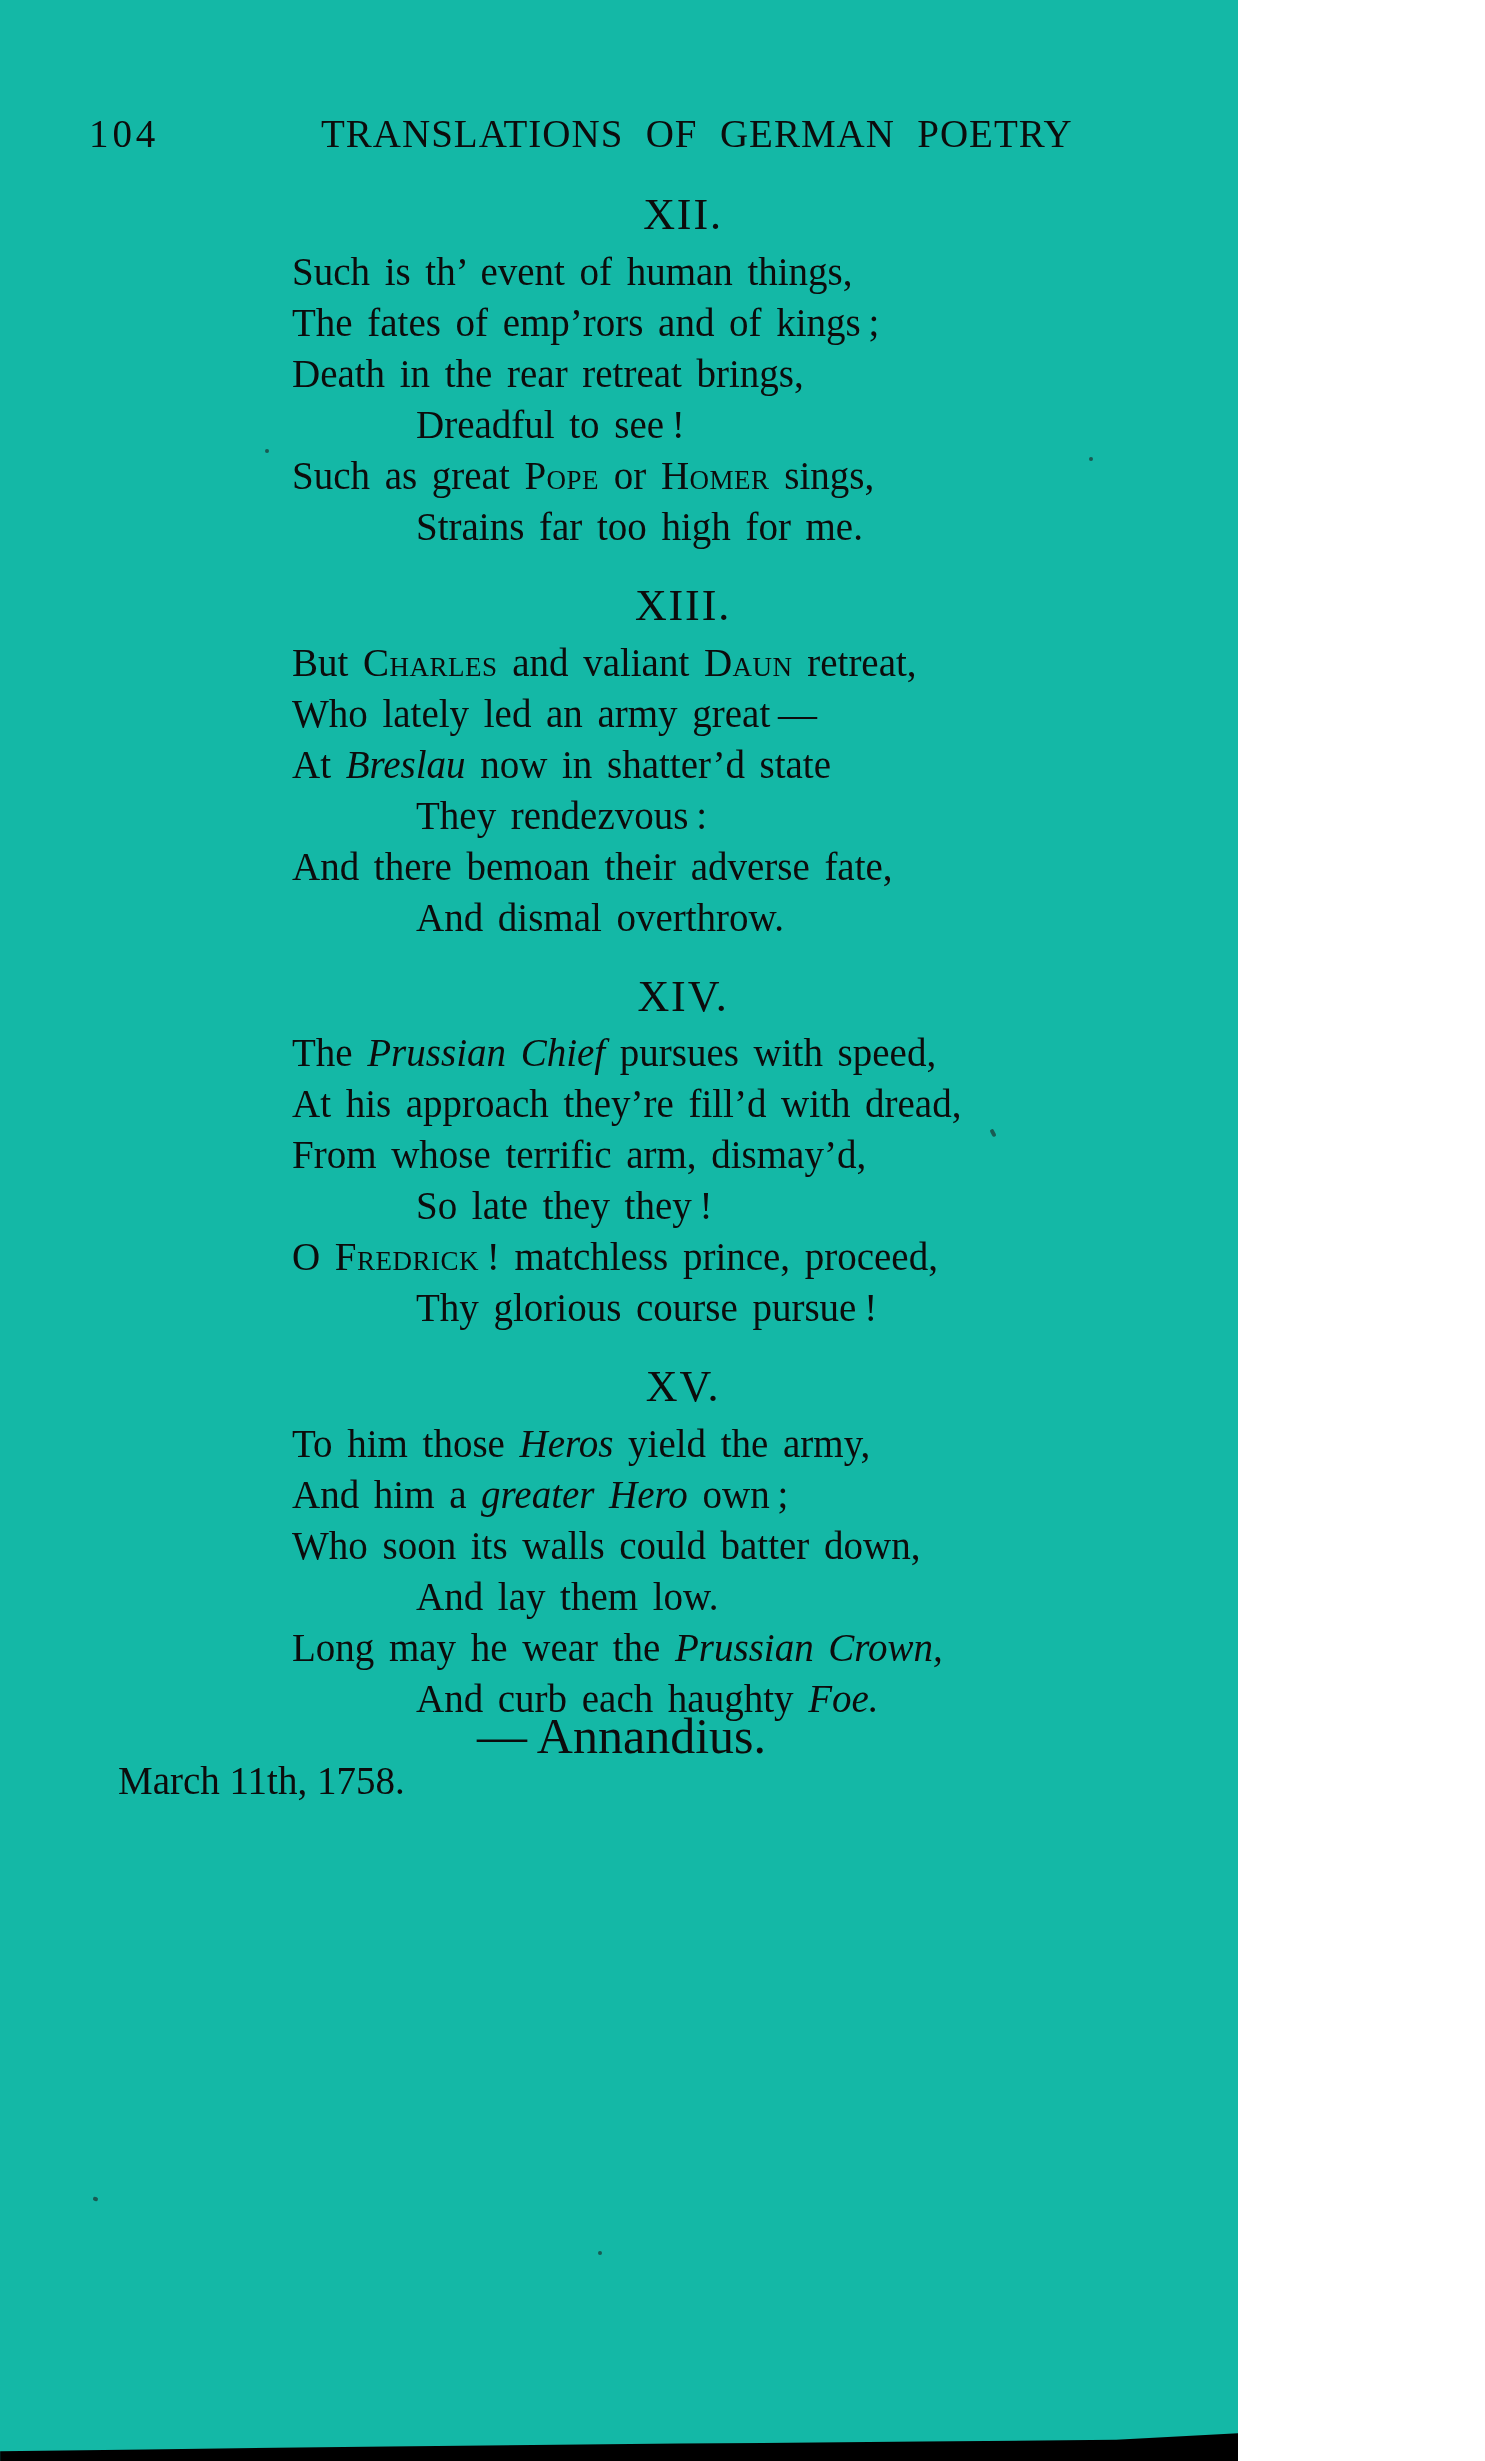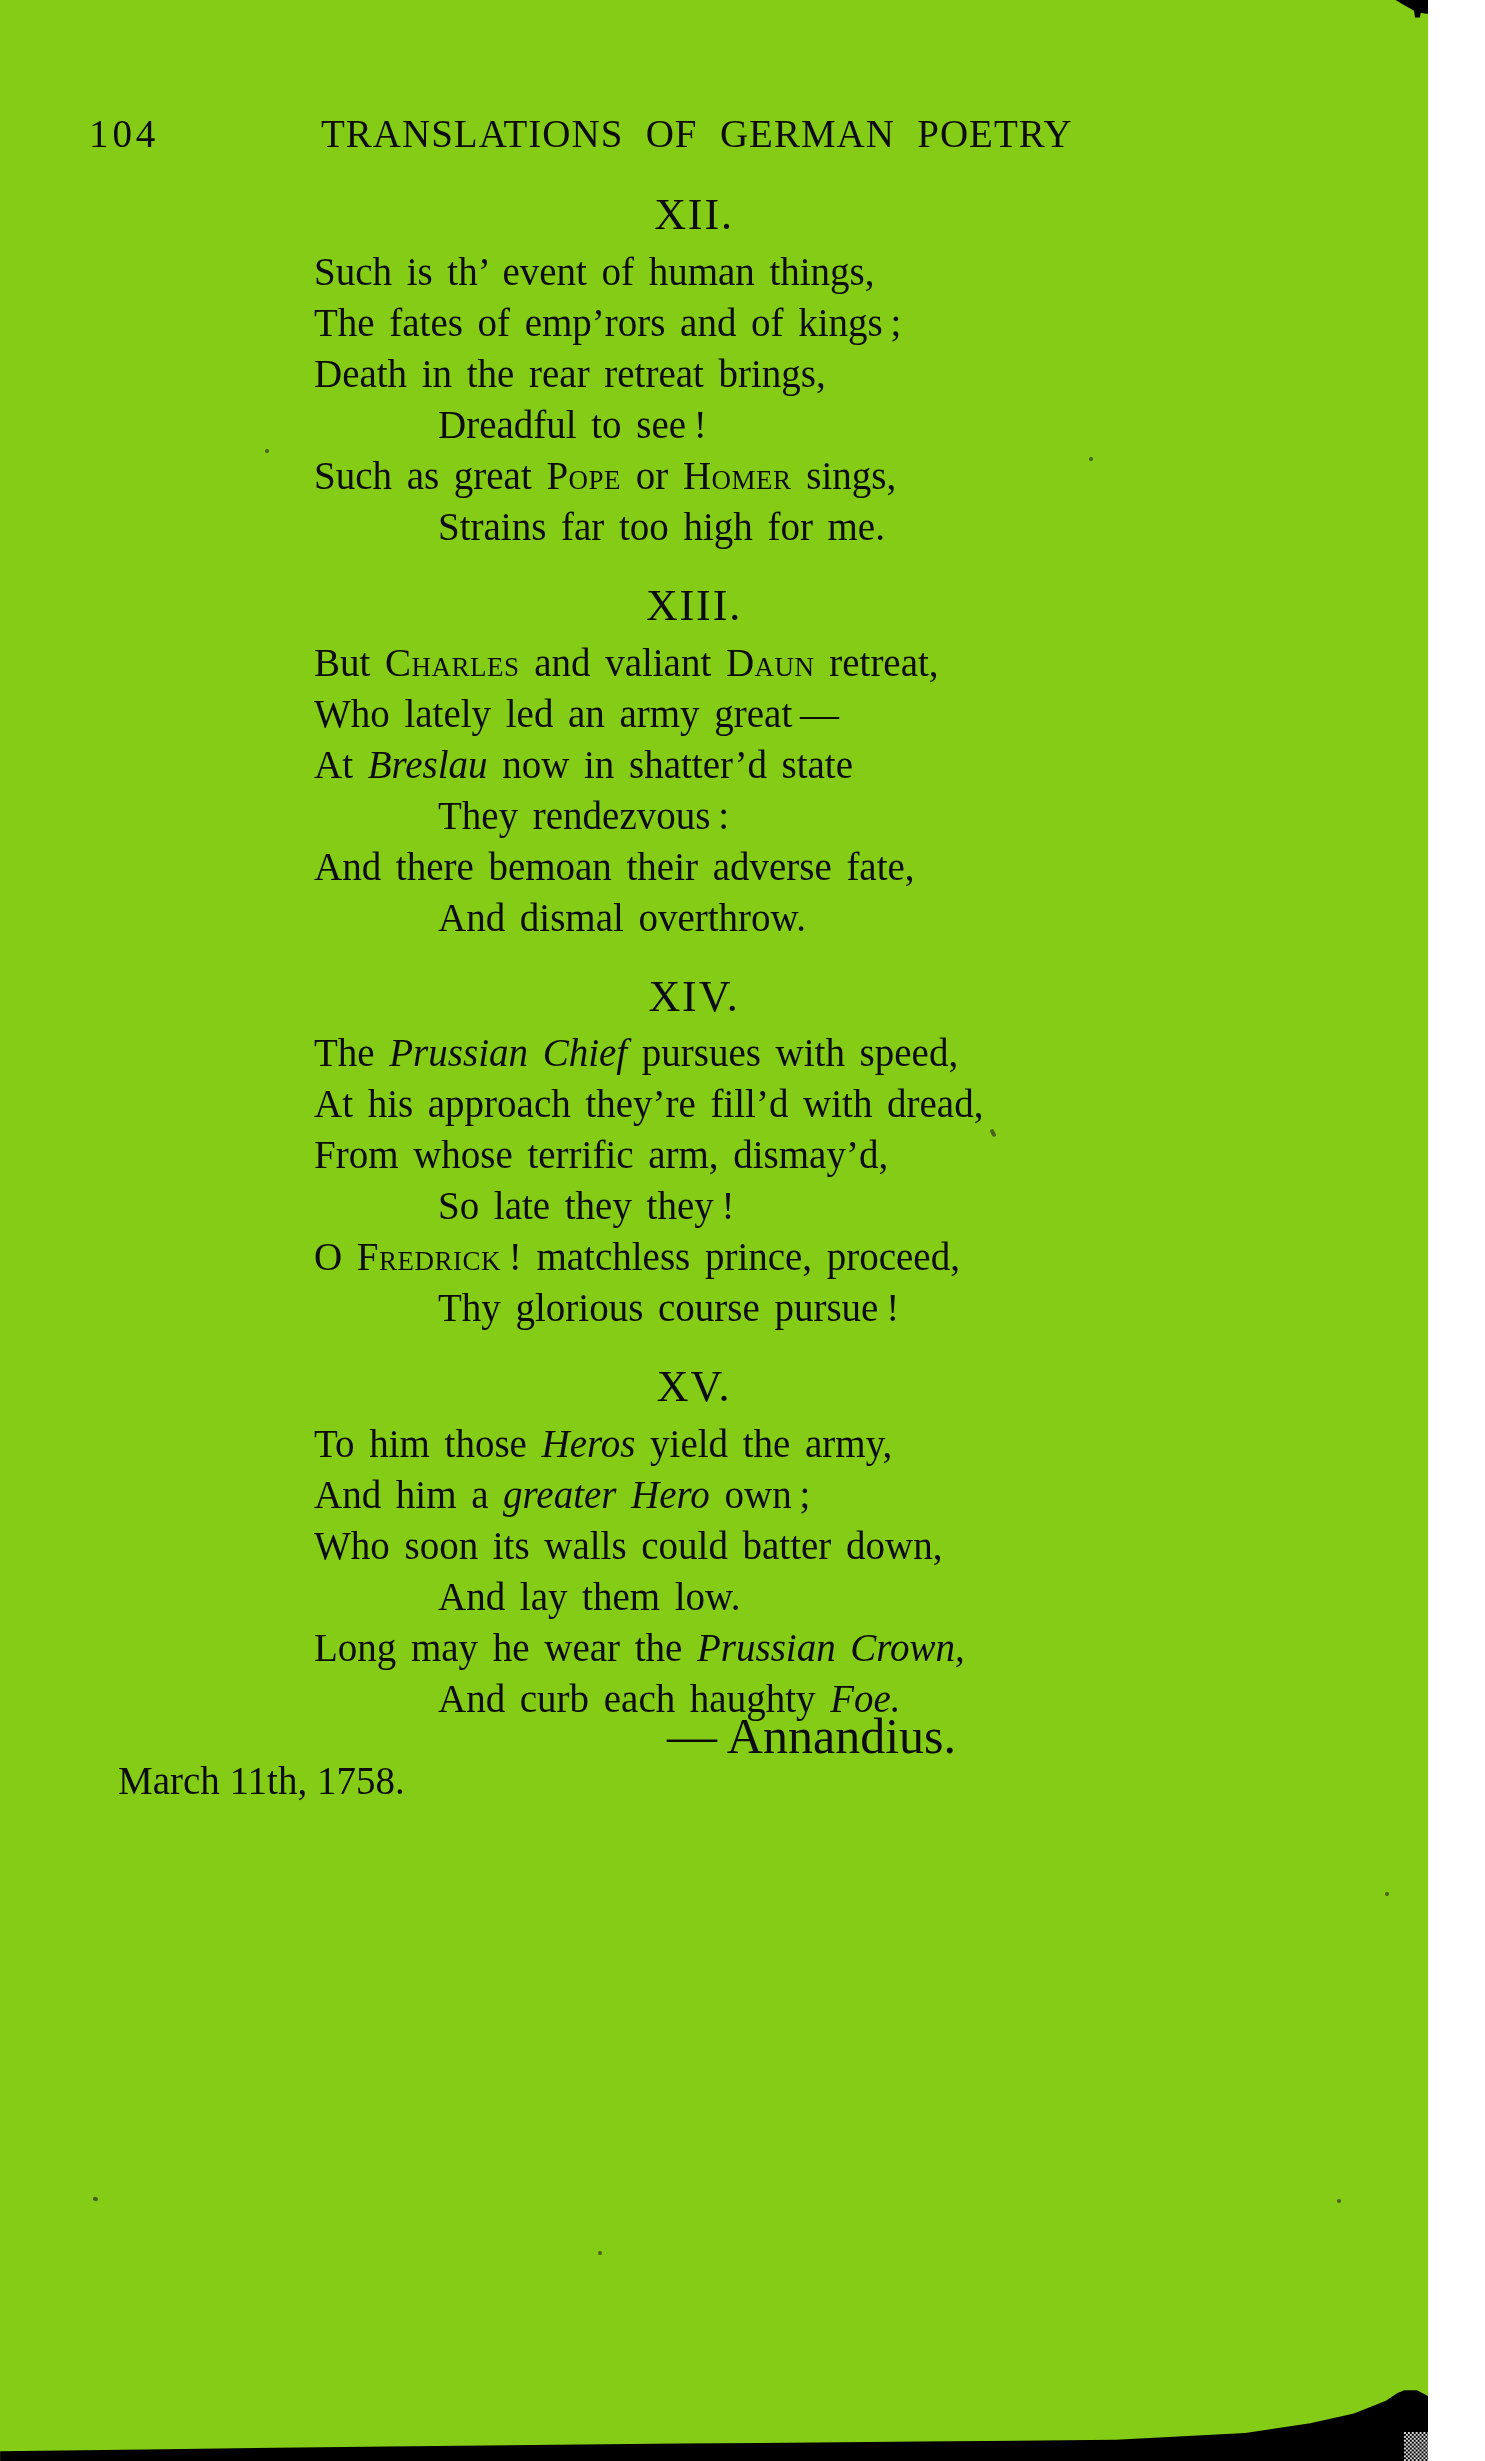--- a/index.html
+++ b/index.html
@@ -1,36 +1,36 @@
 <!DOCTYPE html>
 <html><head>
 <meta charset="utf-8">
 <style>
   html,body{margin:0;padding:0;background:#ffffff;}
   .page{
     position:relative;
-    width:1428px;height:2462px;
-    background:#84cc16;
+    width:1238px;height:2462px;
+    background:#14b8a6;
     font-family:"Liberation Serif", serif;
     color:#0c0c0c;
     overflow:hidden;
   }
   .page-number{
     position:absolute;left:89px;top:111px;
     font-size:39px;letter-spacing:3.9px;line-height:45px;
   }
   .running-title{
     position:absolute;left:321px;top:111px;
     font-size:39px;letter-spacing:1px;word-spacing:11.6px;
     line-height:45px;white-space:nowrap;
   }
   .poems{
     position:absolute;left:292px;top:190px;width:782px;
   }
-  .stanza{margin-top:29px;margin-left:22px;}
+  .stanza{margin-top:29px;}
   .stanza:first-child{margin-top:0;}
   .stanza-heading{
     text-align:center;font-size:44px;line-height:50px;
     letter-spacing:1.9px;margin:0 0 5.8px 0;
   }
   .pline{
     font-size:39px;line-height:51px;word-spacing:4.9px;
     white-space:nowrap;
   }
   .pline.indent{padding-left:124px;}

